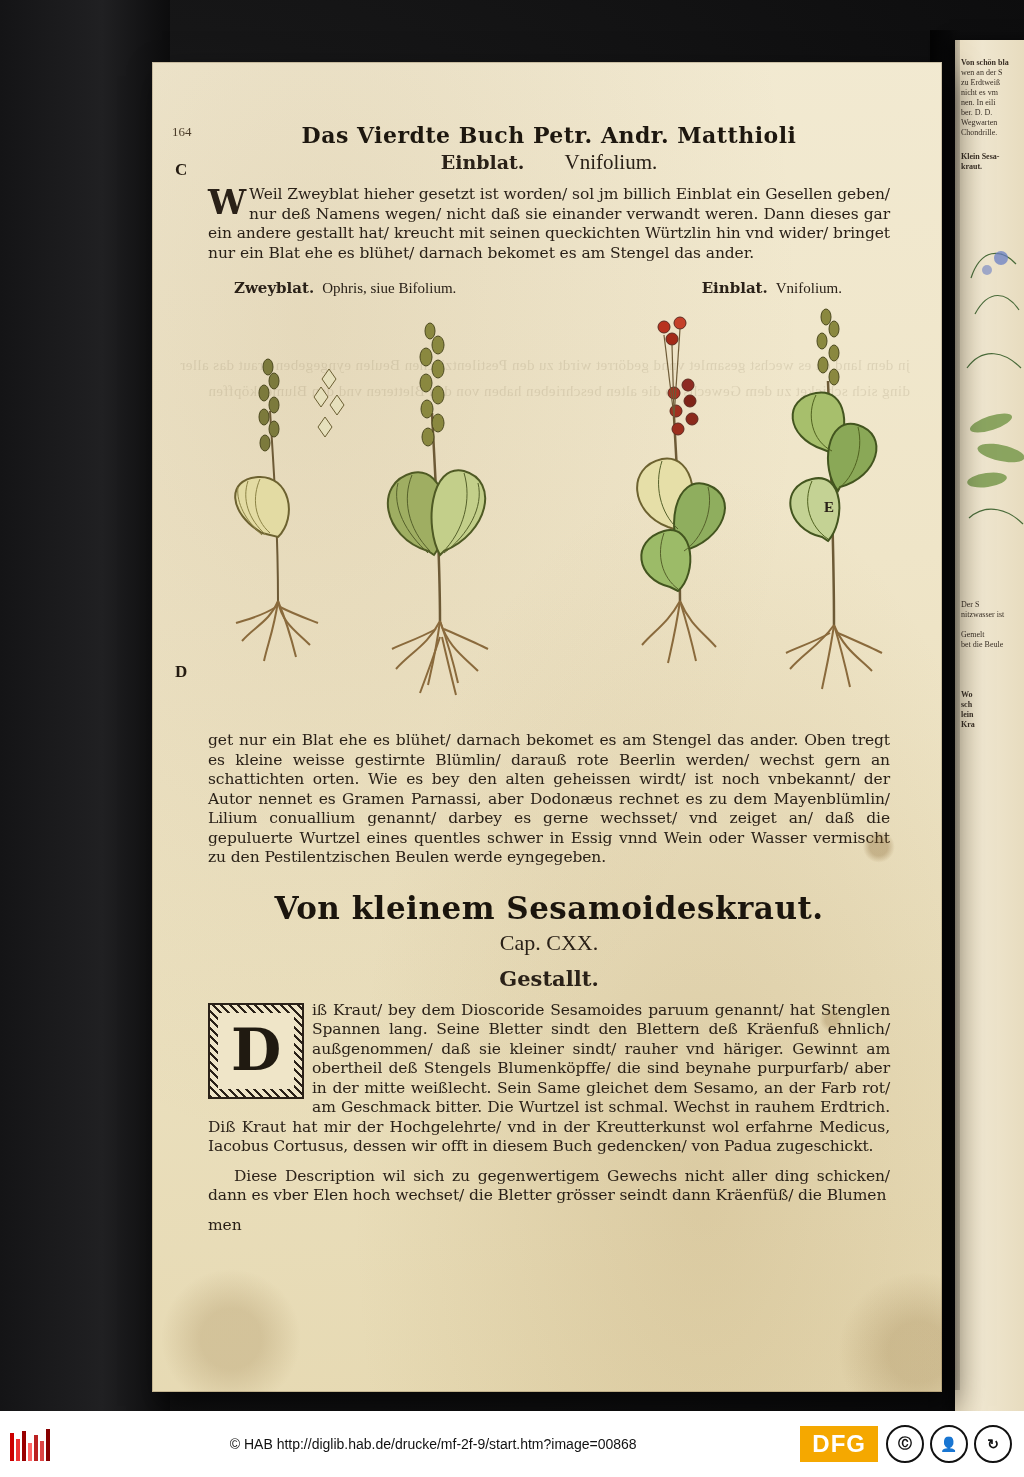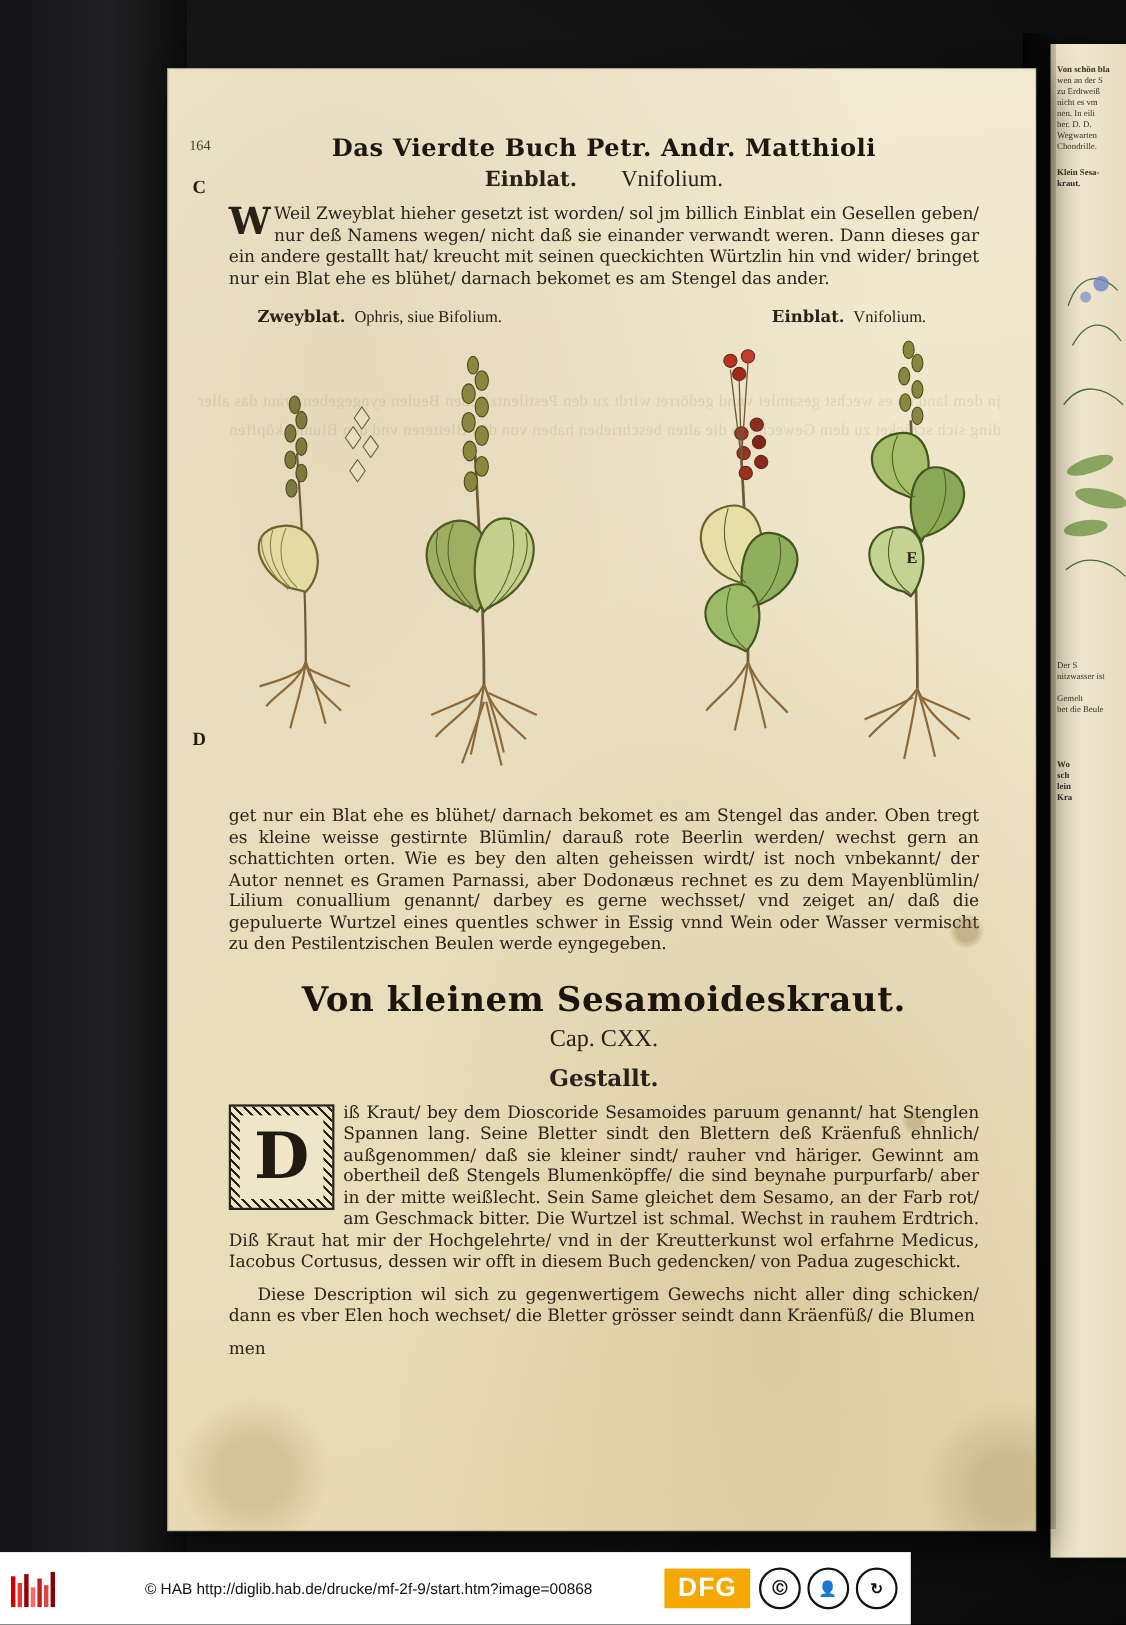--- a/index.html
+++ b/index.html
@@ -76,21 +76,21 @@
       border:2px solid #2a2118;background:
         repeating-linear-gradient(45deg,#2a2118 0 2px,#efe5c8 2px 6px);
       position:relative;}
   .dropcap span{position:absolute;inset:8px;background:#efe5c8;
       display:flex;align-items:center;justify-content:center;
       font-family:"DejaVu Serif",serif;font-weight:bold;font-size:58px;color:#201a11;}
   .indent{text-indent:26px;}
   .last{text-align:right;}
 
   
-  .footer{position:absolute;left:0;bottom:0;width:828px;height:66px;background:#fff;
+  .footer{position:absolute;left:0;bottom:0;width:1024px;height:66px;background:#fff;
       display:flex;align-items:center;}
   .colorbar{width:56px;height:34px;margin-left:10px;display:flex;gap:2px;align-items:flex-end;}
   .colorbar i{display:block;width:4px;background:#c00;}
   .footer-text{flex:1;text-align:center;font-family:"Liberation Sans",sans-serif;font-size:14px;color:#111;}
   .dfg{background:#f5a800;color:#fff;font-family:"Liberation Sans",sans-serif;font-weight:bold;
       font-size:24px;padding:4px 12px;letter-spacing:1px;margin-right:8px;}
   .cc{display:flex;gap:6px;margin-right:12px;}
   .cc .badge{width:34px;height:34px;border-radius:50%;border:2px solid #111;
       display:flex;align-items:center;justify-content:center;font-family:"Liberation Sans",sans-serif;
       font-weight:bold;font-size:14px;color:#111;}

